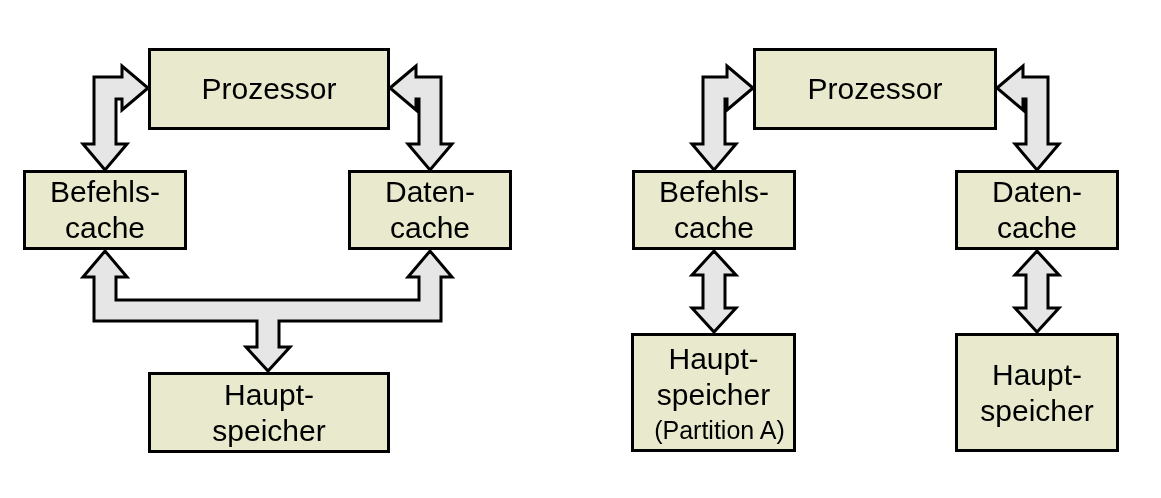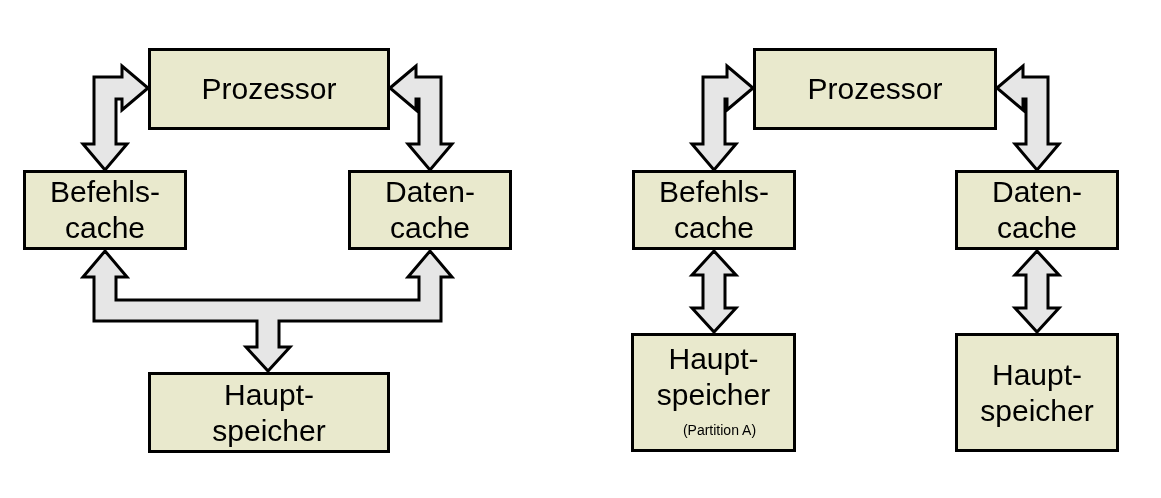--- a/index.html
+++ b/index.html
@@ -33,21 +33,21 @@
     border:3px solid var(--box-border);
     display:flex;
     flex-direction:column;
     align-items:center;
     justify-content:center;
     text-align:center;
     font-size:30px;
     line-height:36px;
   }
   .node .note{
-    font-size:14px;
+    font-size:25px;
     line-height:30px;
     margin-top:2px;
     margin-left:12px;
   }
   
   .proc-l   {left:148px; top:48px;  width:242px; height:82px;}
   .icache-l {left:23px;  top:170px; width:164px; height:80px;}
   .dcache-l {left:348px; top:170px; width:164px; height:80px;}
   .mem-l    {left:148px; top:372px; width:242px; height:81px;}
   

